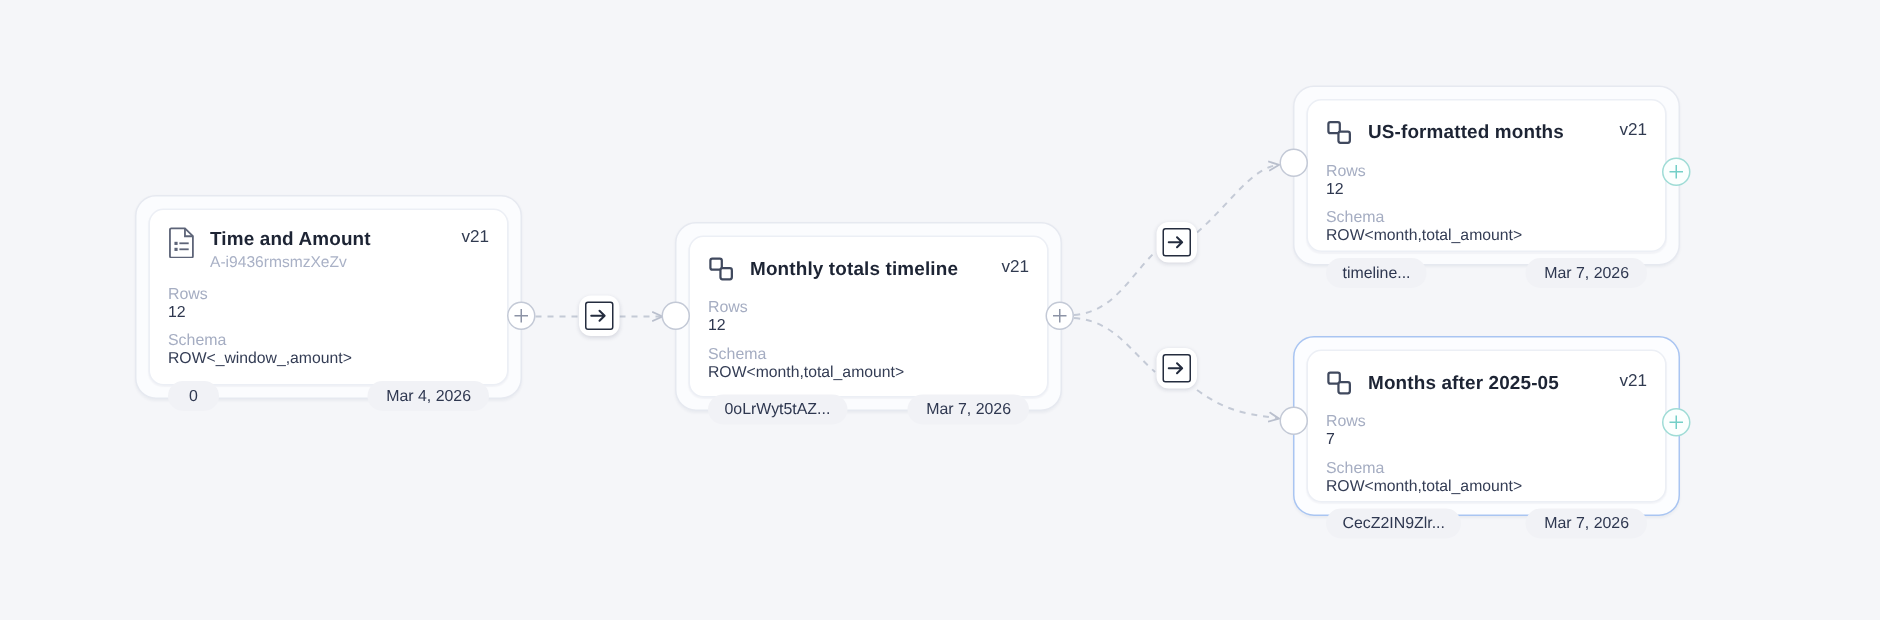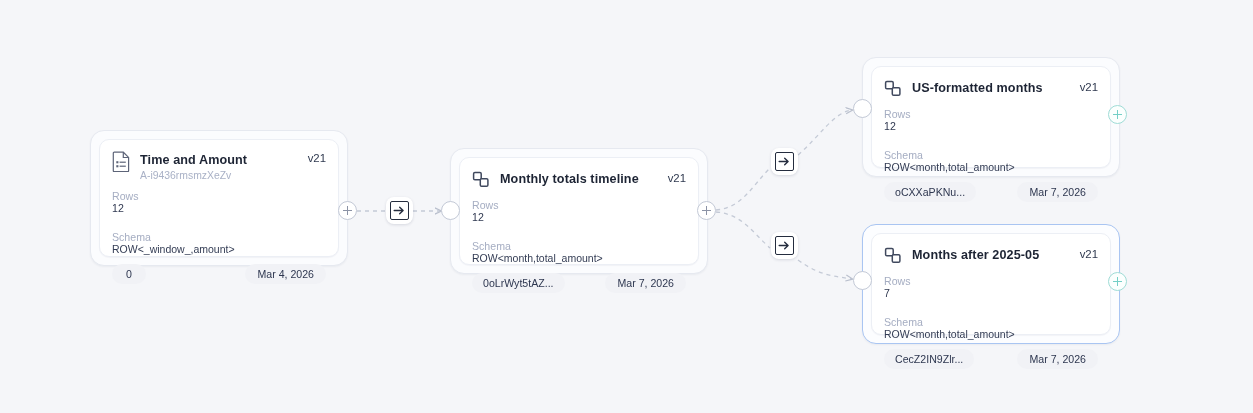--- a/index.html
+++ b/index.html
@@ -88,21 +88,21 @@
     justify-content: space-between;
     align-items: baseline;
     font-size: 10.6px;
     margin-top: 9px;
     flex-direction: column;
   }
   .meta .k { color: #a5adc2; }
   .meta .v { color: #2b3purple; }
   .meta .v { color: #2b3purple; }
   .meta .v { color: #2f3850; }
-  .meta.schema { margin-top: 17px; }
+  .meta.schema { margin-top: 7px; }
   .meta.schema .v { font-size: 10.5px; color: #333c54; }
 
   
   .pills {
     display: flex;
     justify-content: space-between;
     align-items: center;
     margin-top: 9px;
   }
   .pill {
@@ -296,21 +296,21 @@
 
       <div class="meta">
         <span class="k">Rows</span>
         <span class="v">12</span>
       </div>
       <div class="meta schema">
         <span class="k">Schema</span>
         <span class="v">ROW&lt;month,total_amount&gt;</span>
       </div>
       <div class="pills">
-        <span class="pill id">oCXXaPKNu...</span>
+        <span class="pill id">timeline...</span>
         <span class="pill date">Mar 7, 2026</span>
       </div>
     </div>
   </div>
 
   <div class="handle" style="left:853px; top:99px;"></div>
 
   <div class="handle plus teal" style="left:1108px; top:105px;"></div>
 
   <div class="node selected" style="left:862px; top:224px; width:258px; height:120px;">

